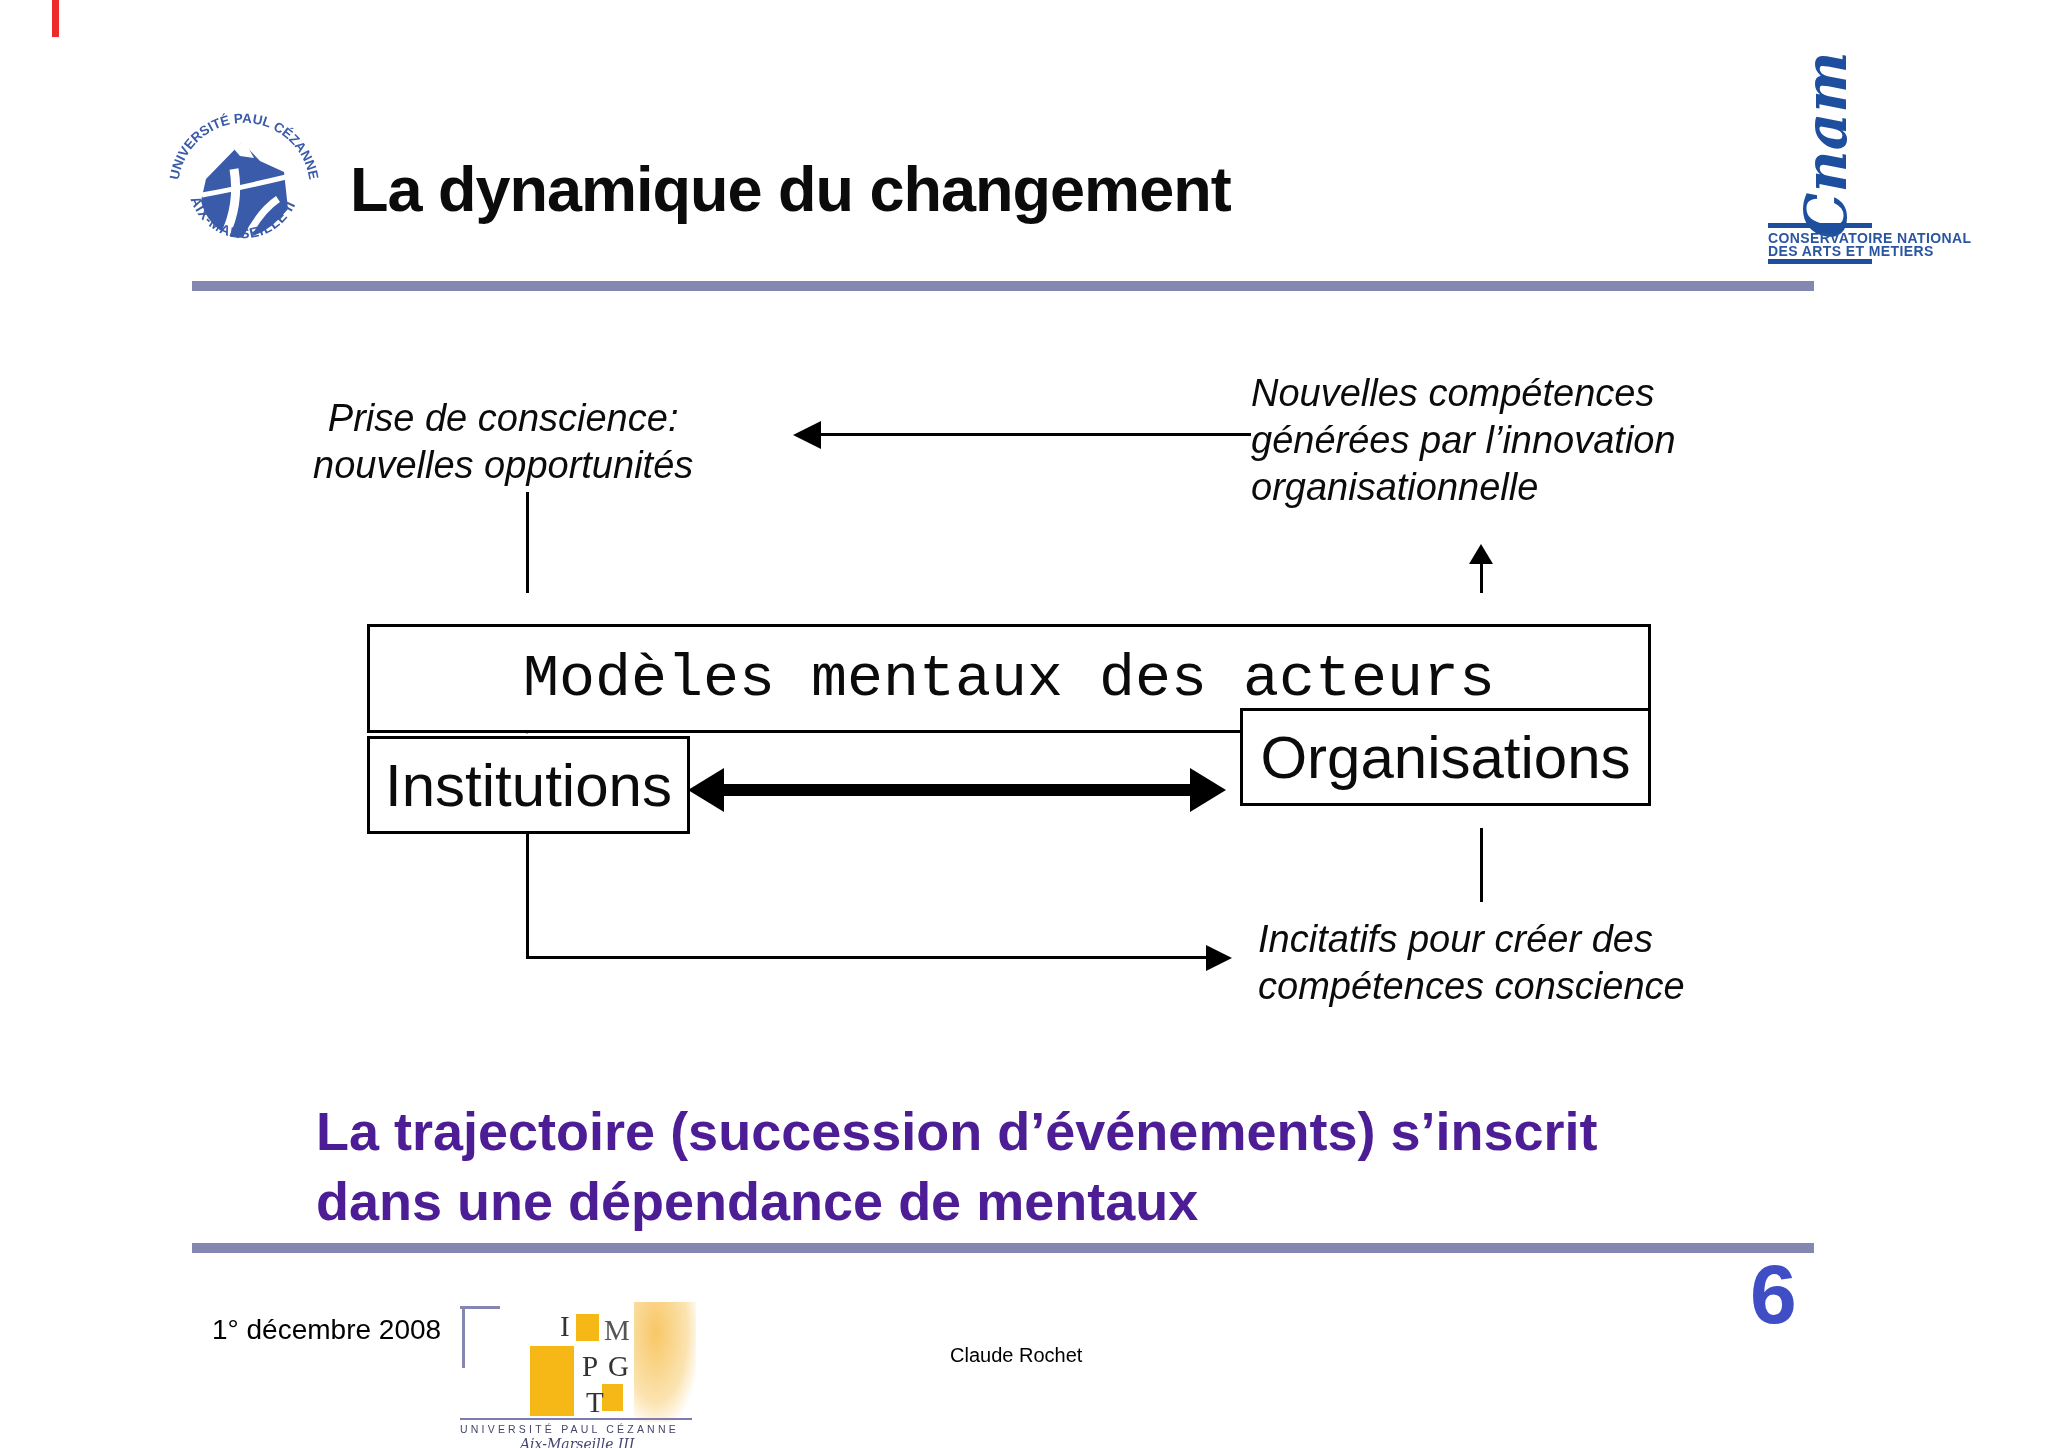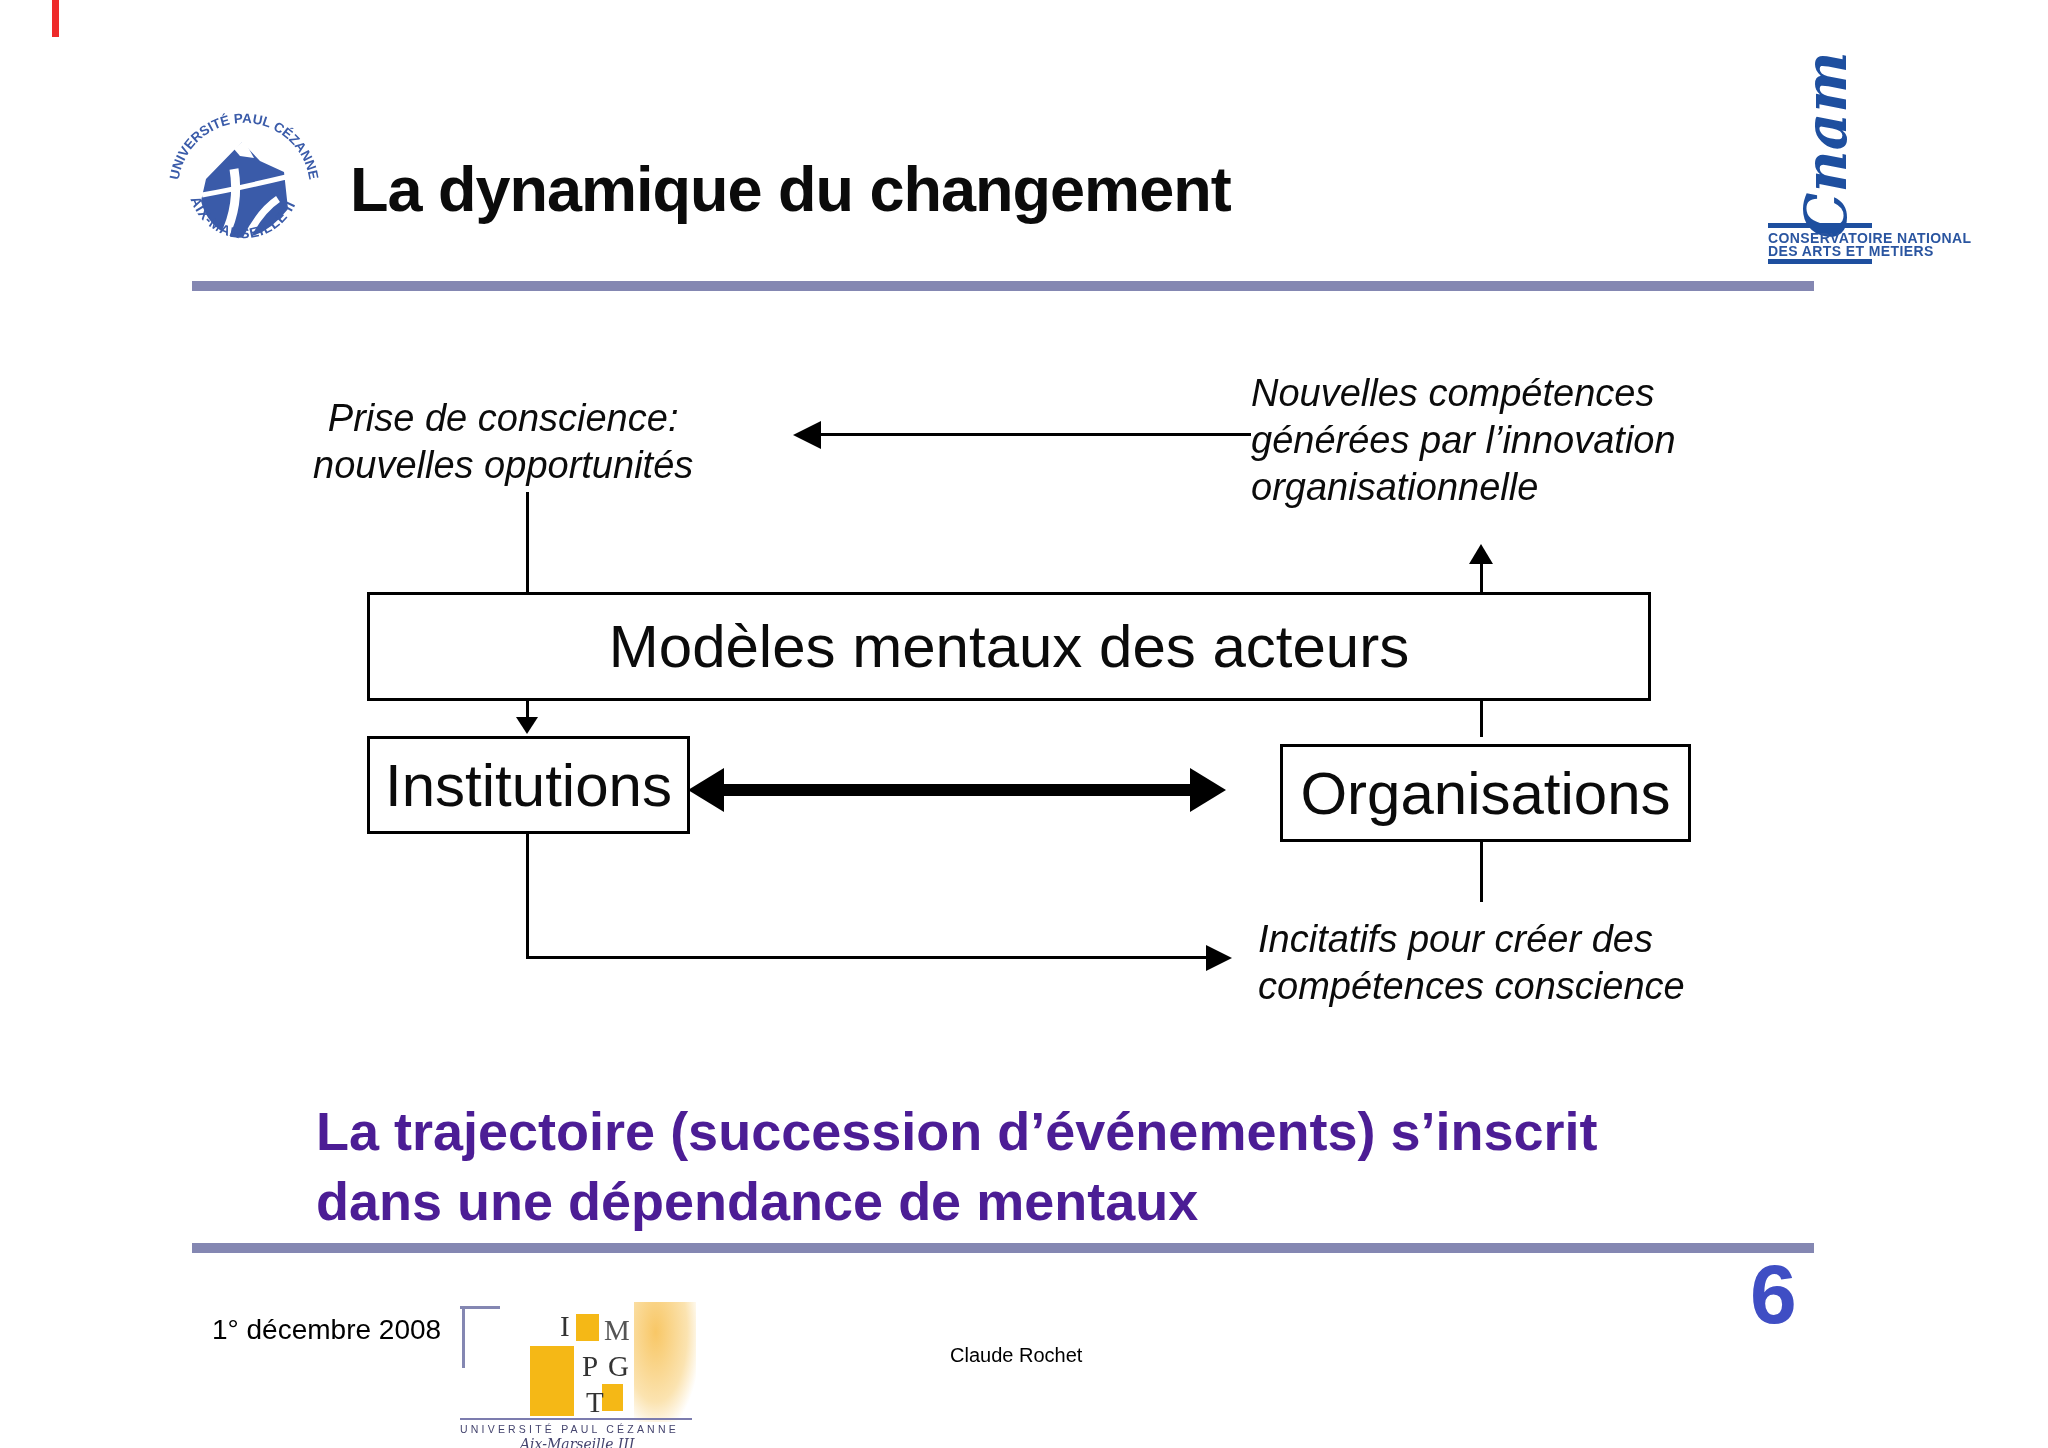--- a/index.html
+++ b/index.html
@@ -52,23 +52,23 @@
   .awareness-label{left:313px;top:395px;text-align:center;}
   .competences-label{left:1251px;top:370px;}
   .incentives-label{left:1258px;top:916px;}
 
   
   .dia-box{
     border:3px solid #000;background:#fff;
     display:flex;align-items:center;justify-content:center;
     font-size:60px;color:#0b0b0b;
   }
-  .box-models{left:367px;top:592px;width:1278px;height:103px;}
+  .box-models{left:367px;top:624px;width:1278px;height:103px;font-family:Liberation Mono, monospace;}
   .box-institutions{left:367px;top:736px;width:317px;height:92px;}
-  .box-organisations{left:1240px;top:744px;width:405px;height:92px;margin-left:40px;}
+  .box-organisations{left:1240px;top:708px;width:405px;height:92px;}
 
   
   .vline{width:3px;background:#000;}
   .hline{height:3px;background:#000;}
   .ln-awareness{left:526px;top:492px;height:101px;}
   .ln-models-inst{left:526px;top:695px;height:24px;}
   .ln-comp-up{left:1480px;top:562px;height:31px;}
   .ln-org-up{left:1480px;top:695px;height:42px;}
   .ln-org-down{left:1480px;top:828px;height:74px;}
   .ln-inst-down{left:526px;top:828px;height:131px;}

